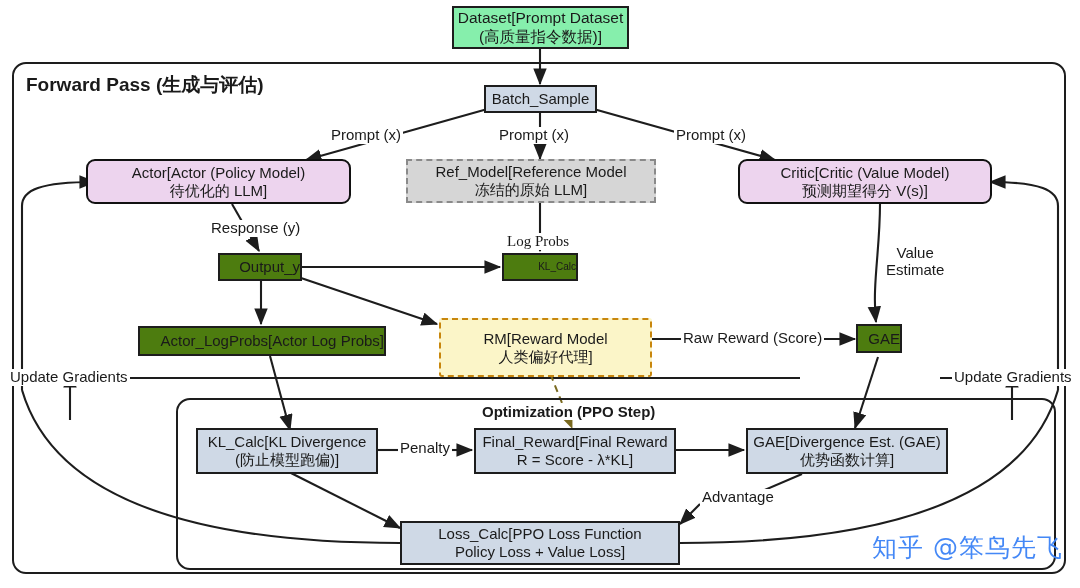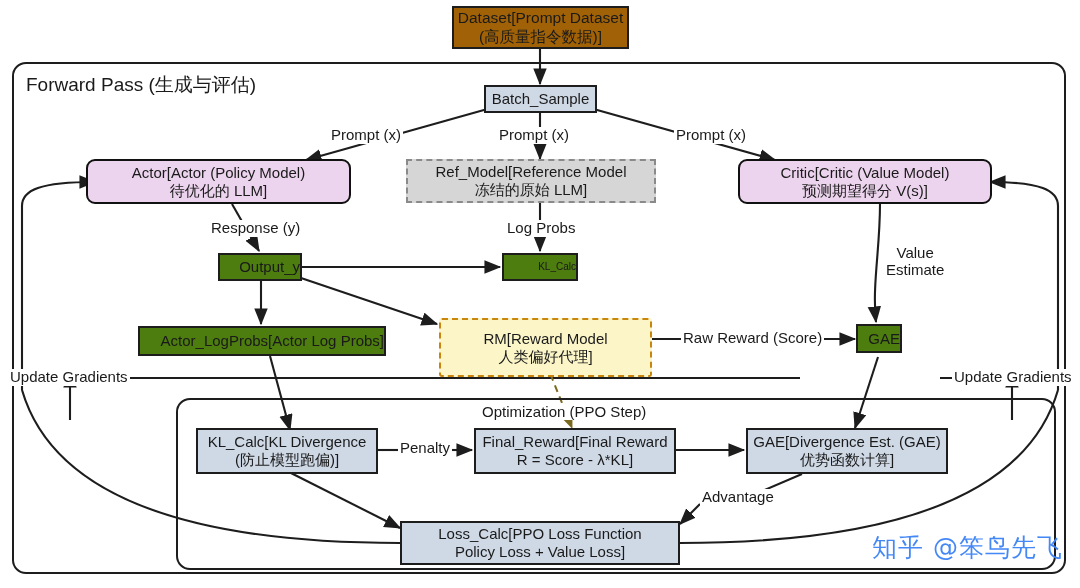--- a/index.html
+++ b/index.html
@@ -15,33 +15,33 @@
     position:absolute;box-sizing:border-box;
     display:flex;align-items:center;justify-content:center;
     text-align:center;line-height:1.18;
     border:2px solid #1d1d1d;
     white-space:pre;
     z-index:3;
   }
   .node .txt{display:block;width:100%;white-space:pre-line;}
 
   .blue{background:#cfd9e6;}
-  .lightblue{background:#a16207;text-align:center;}
+  .lightblue{background:#86efac;text-align:center;}
   .greyd{background:#d6d6d6;border:2px dashed #8a8a8a;}
   .pink{background:#edd4ee;border:2.5px solid #111;border-radius:9px;}
   .yellow{background:#fbf5c8;border:2px dashed #c8860d;border-radius:3px;}
   .plain{background:#4d7c0f;text-align:right;}
 
   .group{
     position:absolute;box-sizing:border-box;
     border:2px solid #1d1d1d;border-radius:14px;
     background:transparent;z-index:1;
   }
   .group-title{
-    position:absolute;z-index:4;background:#fff;padding:0 4px;
+    position:absolute;z-index:4;background:#fff;padding:0 4px;font-weight:bold;
   }
   .edge-label{
     position:absolute;z-index:4;background:#fff;
     padding:0 2px;white-space:pre-line;text-align:center;line-height:1.12;
   }
   .watermark{
     position:absolute;z-index:6;color:#3b82f6;
     font-family:"DejaVu Sans",sans-serif;
     letter-spacing:1px;
     opacity:.95;
@@ -189,21 +189,21 @@
   <div class="node blue" style="left:400px;top:521px;width:280px;height:44px;font-size:15px;">
     <span class="txt">Loss_Calc[PPO Loss Function
 Policy Loss + Value Loss]</span>
   </div>
 
   <div class="edge-label" style="left:329px;top:127px;font-size:15px;">Prompt (x)</div>
   <div class="edge-label" style="left:497px;top:127px;font-size:15px;">Prompt (x)</div>
   <div class="edge-label" style="left:674px;top:127px;font-size:15px;">Prompt (x)</div>
 
   <div class="edge-label" style="left:209px;top:220px;font-size:15px;">Response (y)</div>
-  <div class="edge-label" style="left:505px;top:220px;font-size:15px;">Log Probs</div>
+  <div class="edge-label" style="left:505px;top:233px;font-size:15px;font-family:Liberation Serif, serif;">Log Probs</div>
 
   <div class="edge-label" style="left:884px;top:245px;font-size:15px;">Value
 Estimate</div>
 
   <div class="edge-label" style="left:681px;top:330px;font-size:15px;">Raw Reward (Score)</div>
 
   <div class="edge-label" style="left:8px;top:369px;font-size:15px;">Update Gradients</div>
   <div class="edge-label" style="left:952px;top:369px;font-size:15px;">Update Gradients</div>
 
   <div class="edge-label" style="left:398px;top:440px;font-size:15px;">Penalty</div>

